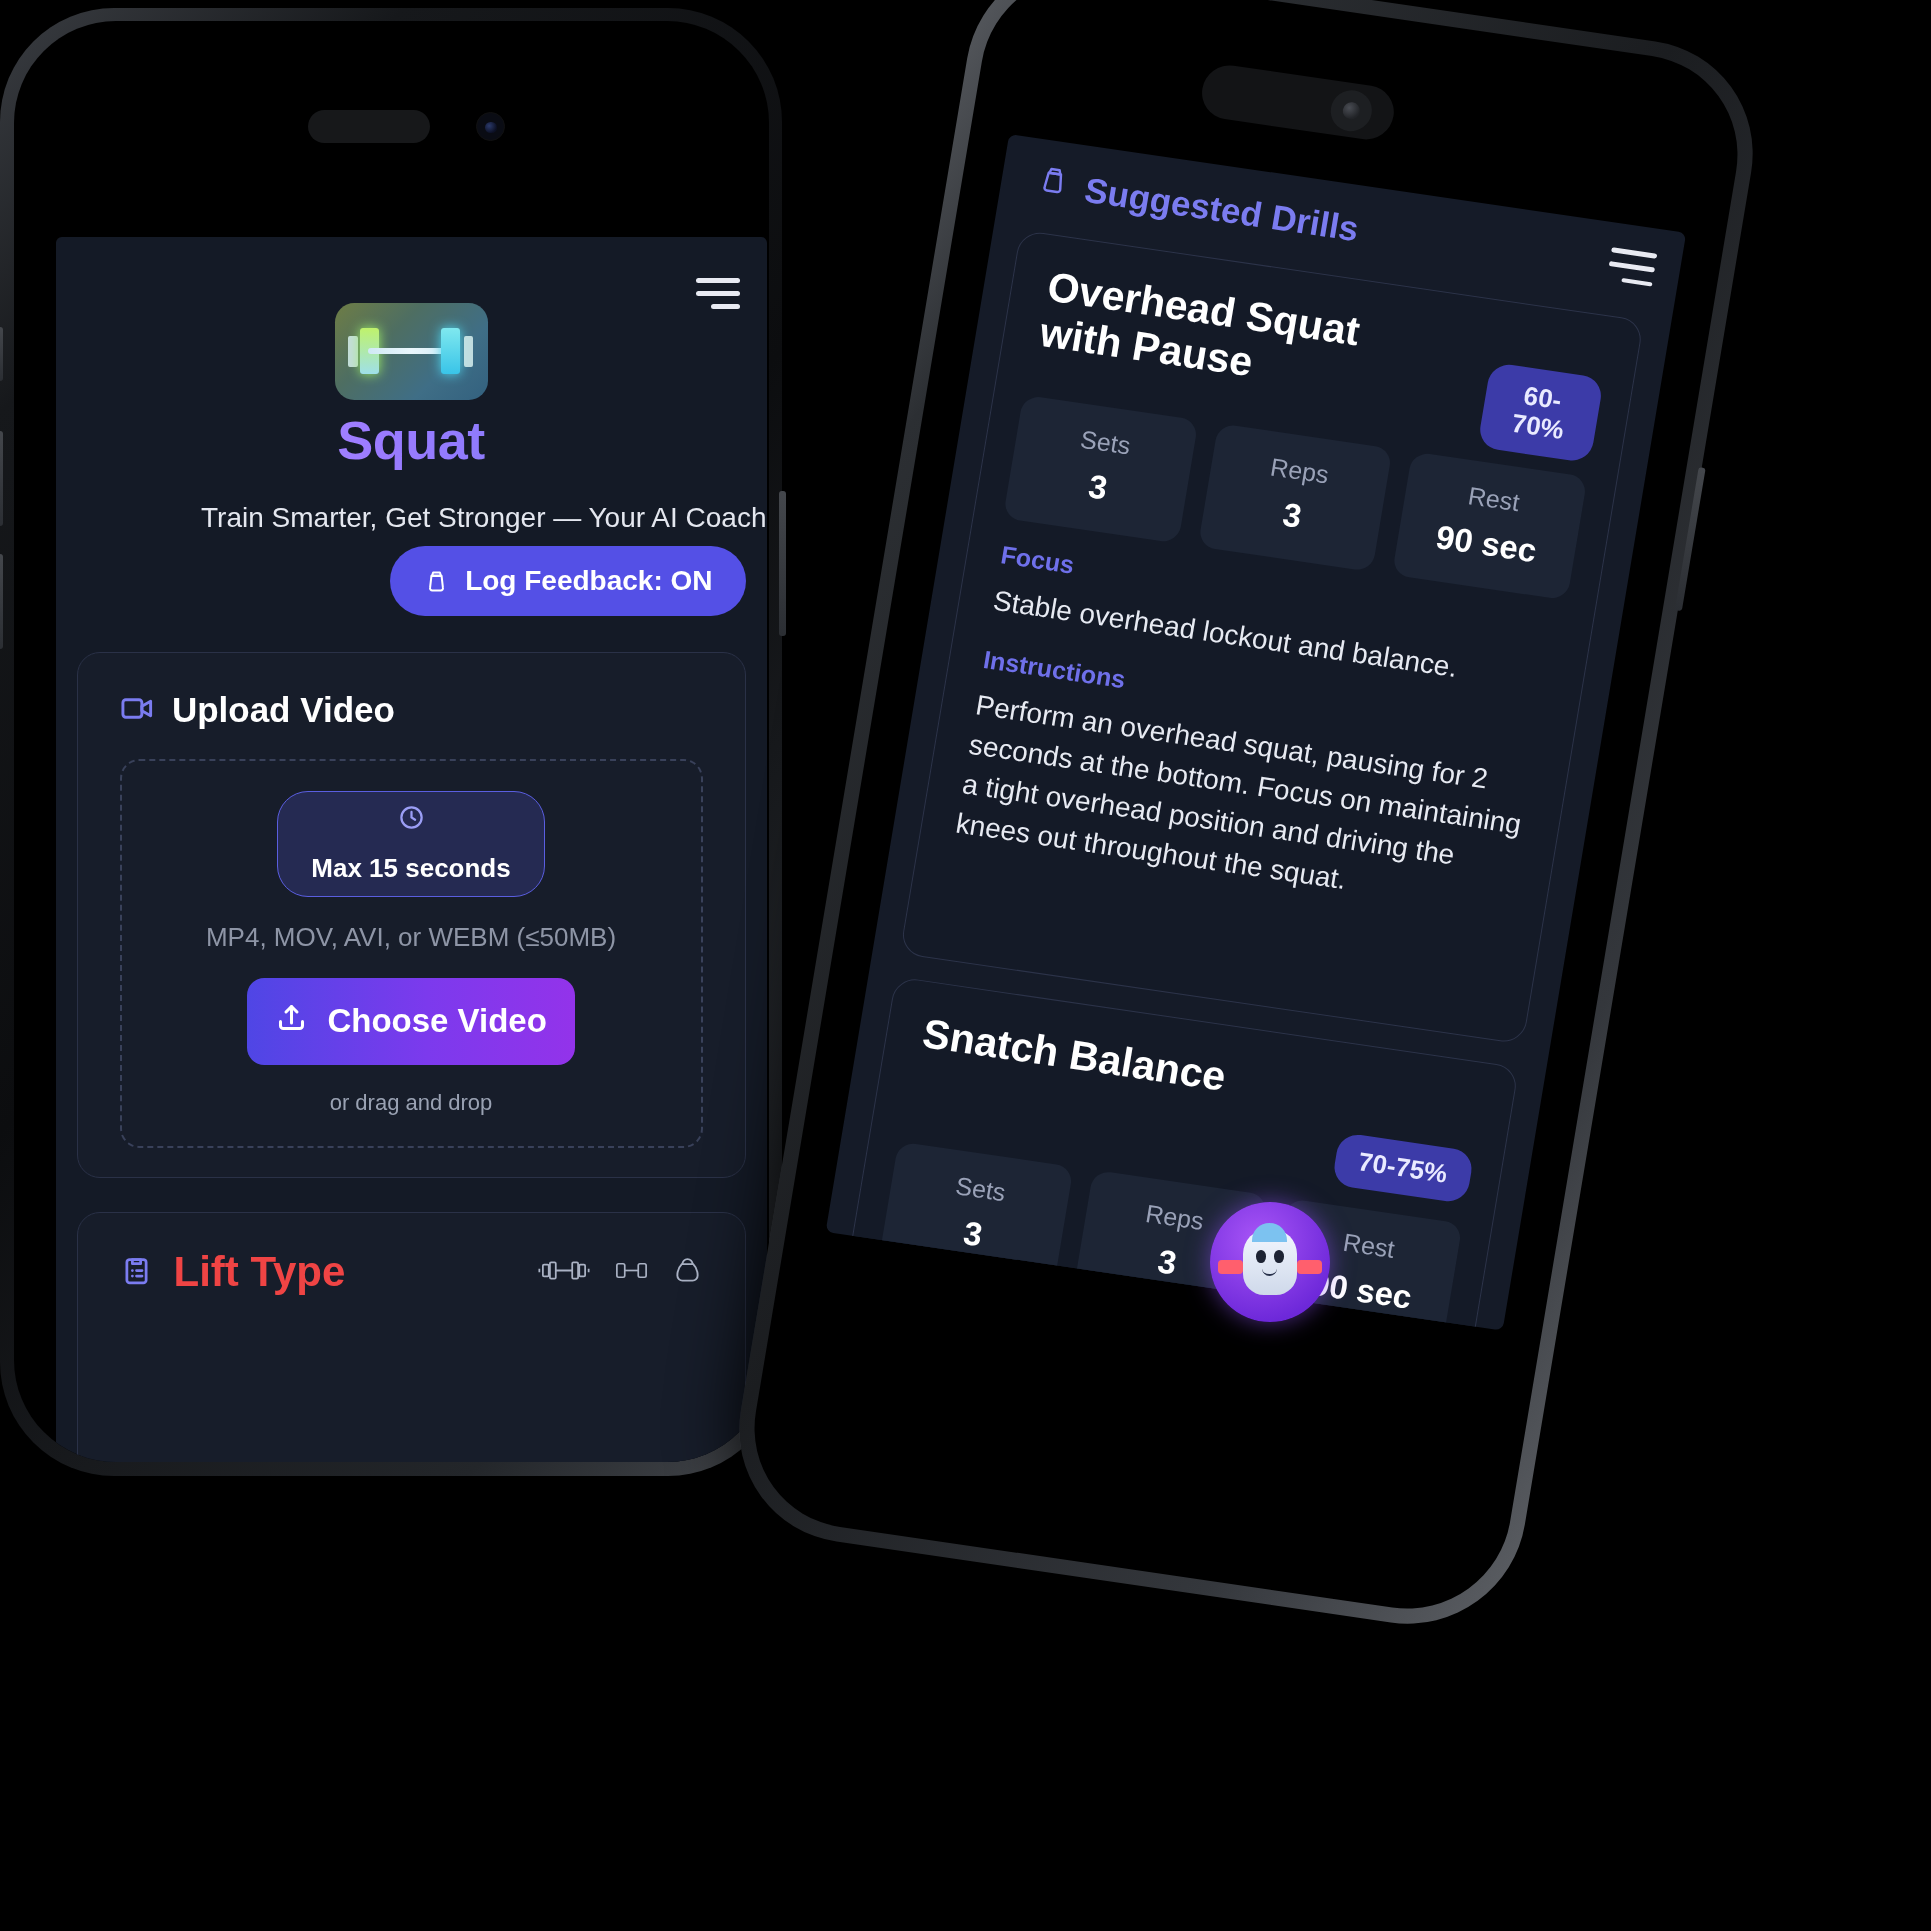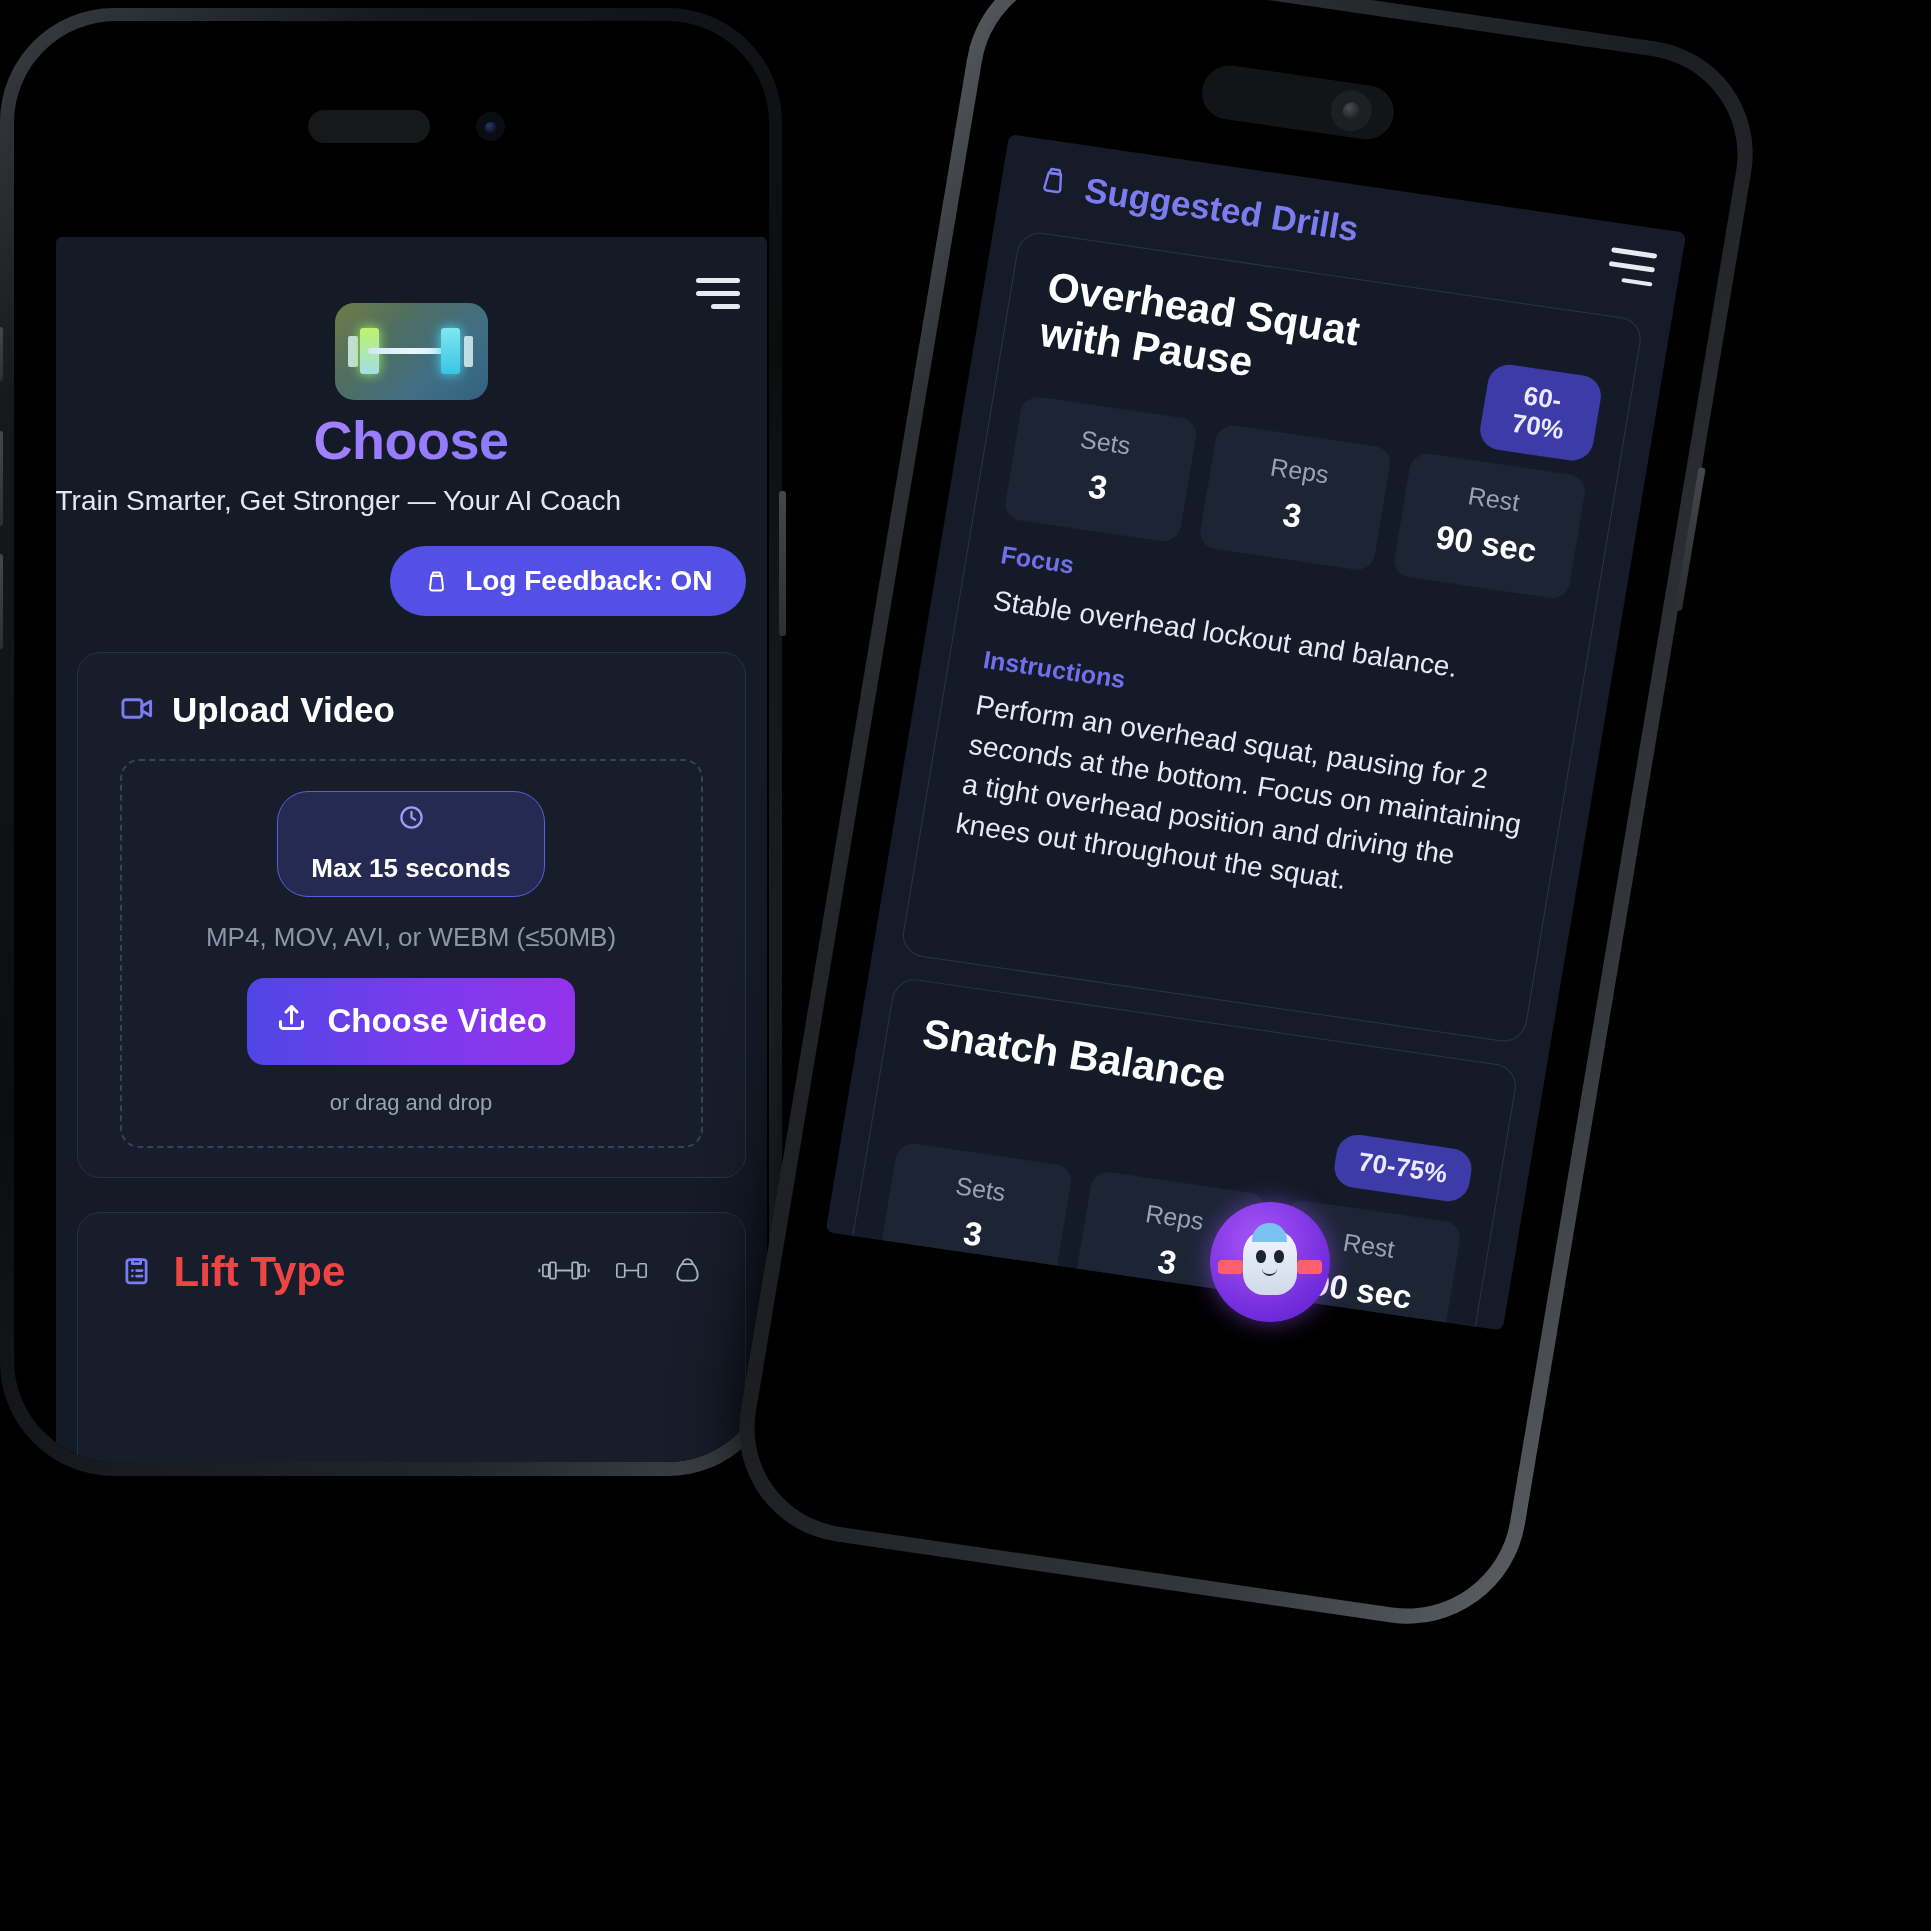--- a/index.html
+++ b/index.html
@@ -96,22 +96,22 @@
   .app-title {
     position: absolute; left: 0; right: 0; top: 172px;
     text-align: center;
     font-size: 54px; font-weight: bold;
     background: linear-gradient(90deg,#c49dff 0%, #9b7bff 45%, #6f7bf7 100%);
     -webkit-background-clip: text; background-clip: text;
     -webkit-text-fill-color: transparent; color: transparent;
     letter-spacing: -0.5px;
   }
   .app-tagline {
-    position: absolute; left: 0; right: 0; top: 248px;
-    text-align: left; color: #e4e7ef; font-size: 28px;
+    position: absolute; left: 0; right: 0; top: 265px;
+    text-align: right; color: #e4e7ef; font-size: 28px;
   }
   .log-feedback-btn {
     position: absolute; right: 21px; top: 309px;
     height: 70px; padding: 0 33px;
     background: #5450e6;
     border-radius: 35px;
     display: flex; align-items: center; gap: 15.4px;
     color: #fff; font-size: 28px; font-weight: 600;
     border: none; cursor: pointer;
   }
@@ -292,21 +292,21 @@
         </div>
 
         <div class="logo-tile">
           <div class="plate-s ps1"></div>
           <div class="plate p1"></div>
           <div class="bar-core"></div>
           <div class="plate p2"></div>
           <div class="plate-s ps2"></div>
         </div>
 
-        <div class="app-title">Choose</div>
+        <div class="app-title">Squat</div>
         <div class="app-tagline">Train Smarter, Get Stronger — Your AI Coach</div>
 
         <button class="log-feedback-btn">
           <span class="icon-dumbbell-sm">
             <svg viewBox="0 0 24 24" width="27" height="27" fill="none" stroke="#fff" stroke-width="1.8" stroke-linecap="round" stroke-linejoin="round">
               <path d="M9 4h6l1 3H8z"></path>
                 <path d="M7.5 7h9l1.2 10.5a2 2 0 0 1-2 2.5H8.3a2 2 0 0 1-2-2.5z"></path>
             </svg>
           </span>
           <span>Log Feedback: ON</span>

